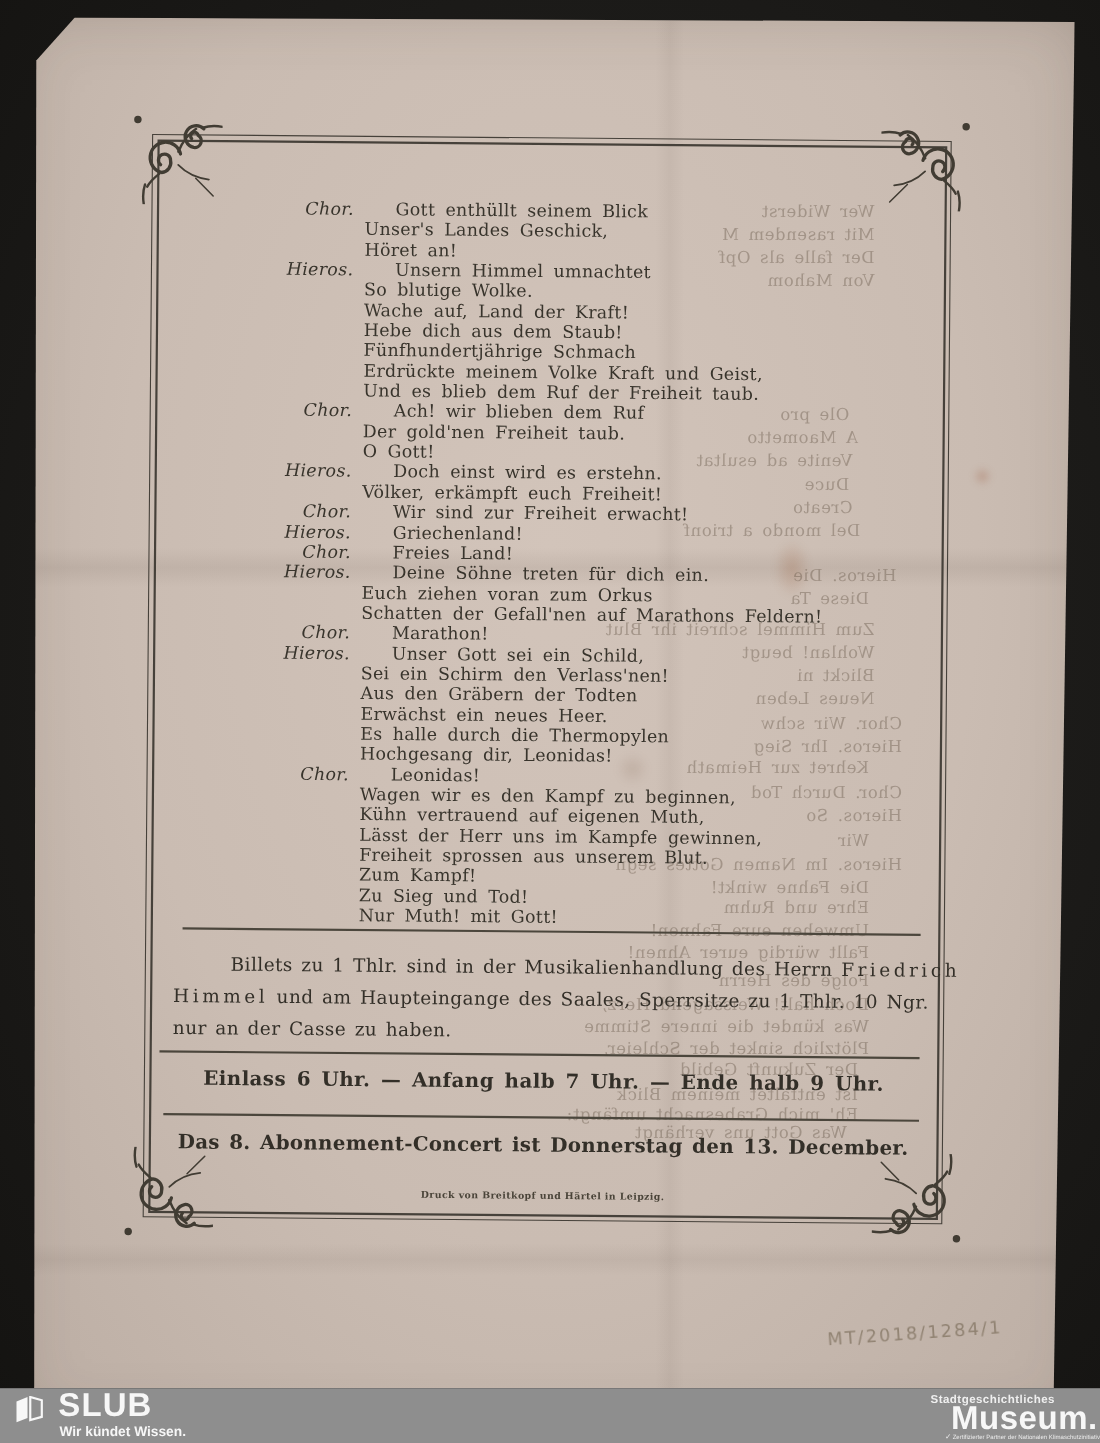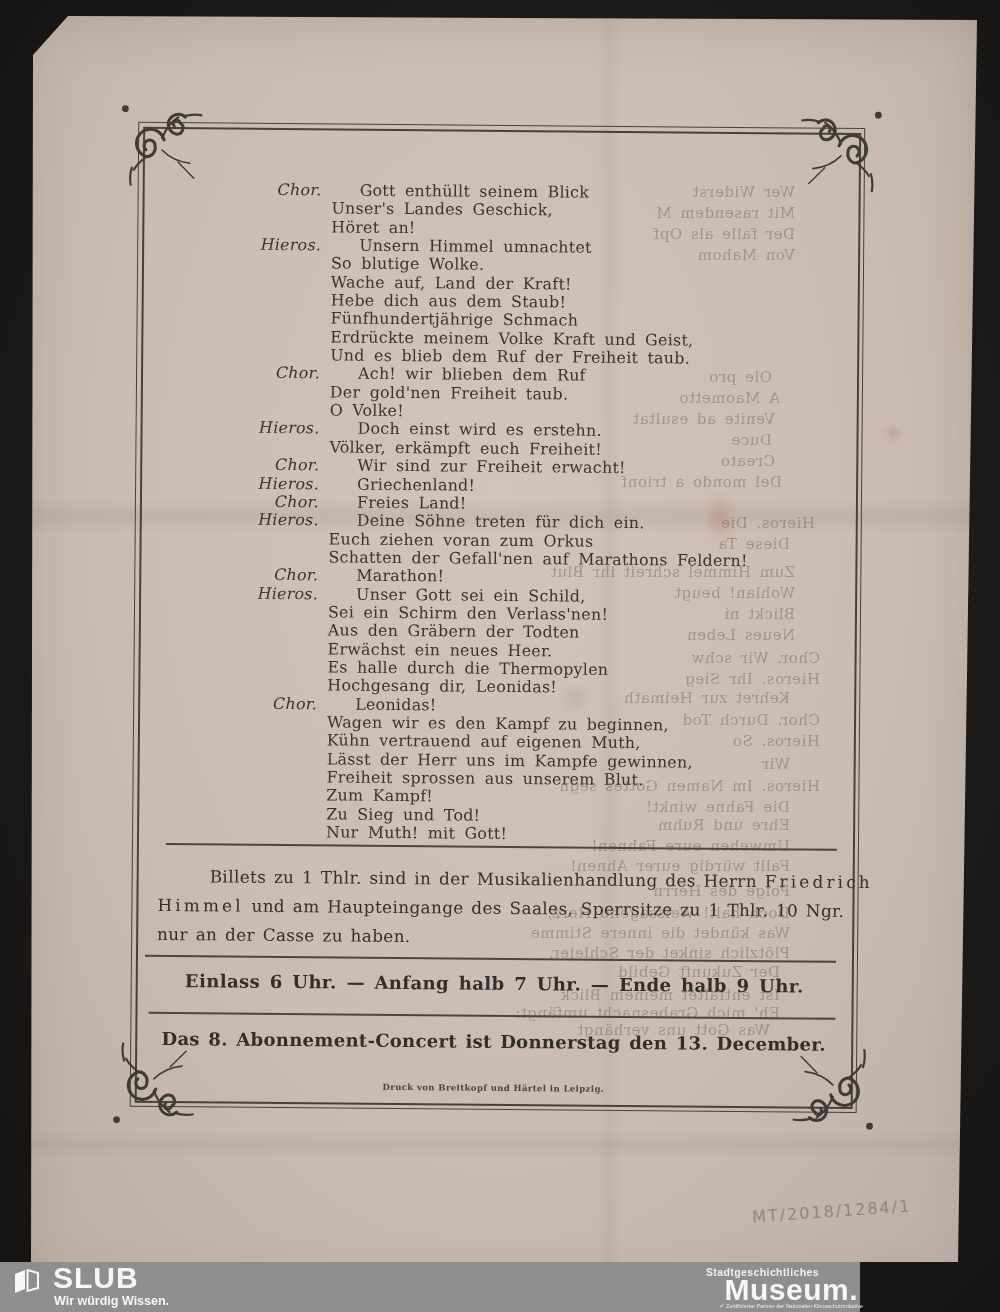--- a/index.html
+++ b/index.html
@@ -63,21 +63,21 @@
          font-size:18px;font-weight:bold;letter-spacing:.3px;word-spacing:2px;color:#332f28;white-space:nowrap;}
   #imprint{position:absolute;left:0;right:0;top:958px;text-align:center;
          font-size:8.5px;font-weight:bold;letter-spacing:.4px;color:#4a4439;}
 
   
   #inv{position:absolute;left:752px;top:1202px;transform:rotate(-4deg);
        font-family:"DejaVu Sans", sans-serif;font-size:16px;letter-spacing:2px;
        color:#8b7d6c;opacity:.9;filter:blur(.3px);}
 
   
-  #footer{position:absolute;left:0;top:1262px;width:860px;height:50px;background:#8e8e8e;
+  #footer{position:absolute;left:0;top:1262px;width:1000px;height:50px;background:#8e8e8e;
           font-family:"Liberation Sans", sans-serif;color:#f7f7f7;}
   #slub{position:absolute;left:14px;top:3px;}
   #slub svg{position:absolute;left:0;top:4px;}
   #slub-name{position:absolute;left:39px;top:-4px;font-size:30px;font-weight:bold;letter-spacing:1px;}
   #slub-slogan{position:absolute;left:40px;top:29px;font-size:12.5px;font-weight:bold;white-space:nowrap;}
   #museum{position:absolute;right:3px;top:2px;width:230px;height:46px;font-weight:bold;}
   #museum-l1{position:absolute;right:38px;top:2px;font-size:10.5px;letter-spacing:.4px;color:#efefef;}
   #museum-l2{position:absolute;right:-1px;top:9px;font-size:30px;letter-spacing:.5px;}
   #museum-l3{position:absolute;right:70px;top:29px;font-size:13px;font-weight:normal;color:#e8e8e8;margin-top:44px;}
   #museum-cert{position:absolute;right:-6px;top:38px;font-size:5.5px;font-weight:normal;
@@ -183,21 +183,21 @@
           <div class="vrow">
             <span class="spk">Chor.</span>
             <span class="vtx ind">Ach! wir blieben dem Ruf</span>
           </div>
           <div class="vrow">
             <span class="spk"></span>
             <span class="vtx">Der gold'nen Freiheit taub.</span>
           </div>
           <div class="vrow">
             <span class="spk"></span>
-            <span class="vtx">O Volke!</span>
+            <span class="vtx">O Gott!</span>
           </div>
           <div class="vrow">
             <span class="spk">Hieros.</span>
             <span class="vtx ind">Doch einst wird es erstehn.</span>
           </div>
           <div class="vrow">
             <span class="spk"></span>
             <span class="vtx">Völker, erkämpft euch Freiheit!</span>
           </div>
           <div class="vrow">
@@ -346,21 +346,21 @@
     <div id="inv">MT/2018/1284/1</div>
   </div>
 
   <div id="footer">
     <div id="slub">
       <svg width="26" height="25" viewBox="0 0 26 25">
         <polygon points="1,5 11,1 11,20 1,24" fill="#f7f7f7"></polygon>
         <polygon points="13.5,1 24,4 24,19 13.5,22" fill="none" stroke="#f7f7f7" stroke-width="2"></polygon>
       </svg>
       <div id="slub-name">SLUB</div>
-      <div id="slub-slogan">Wir würdig Wissen.</div>
+      <div id="slub-slogan">Wir kündet Wissen.</div>
     </div>
 
     <div id="museum">
       <div id="museum-l1">Stadtgeschichtliches</div>
       <div id="museum-l2">Museum.</div>
       <div id="museum-l3">Leipzig</div>
       <div id="museum-cert">
         <span class="chk">✓</span><span>Zertifizierter Partner der Nationalen Klimaschutzinitiative</span>
       </div>
     </div>

